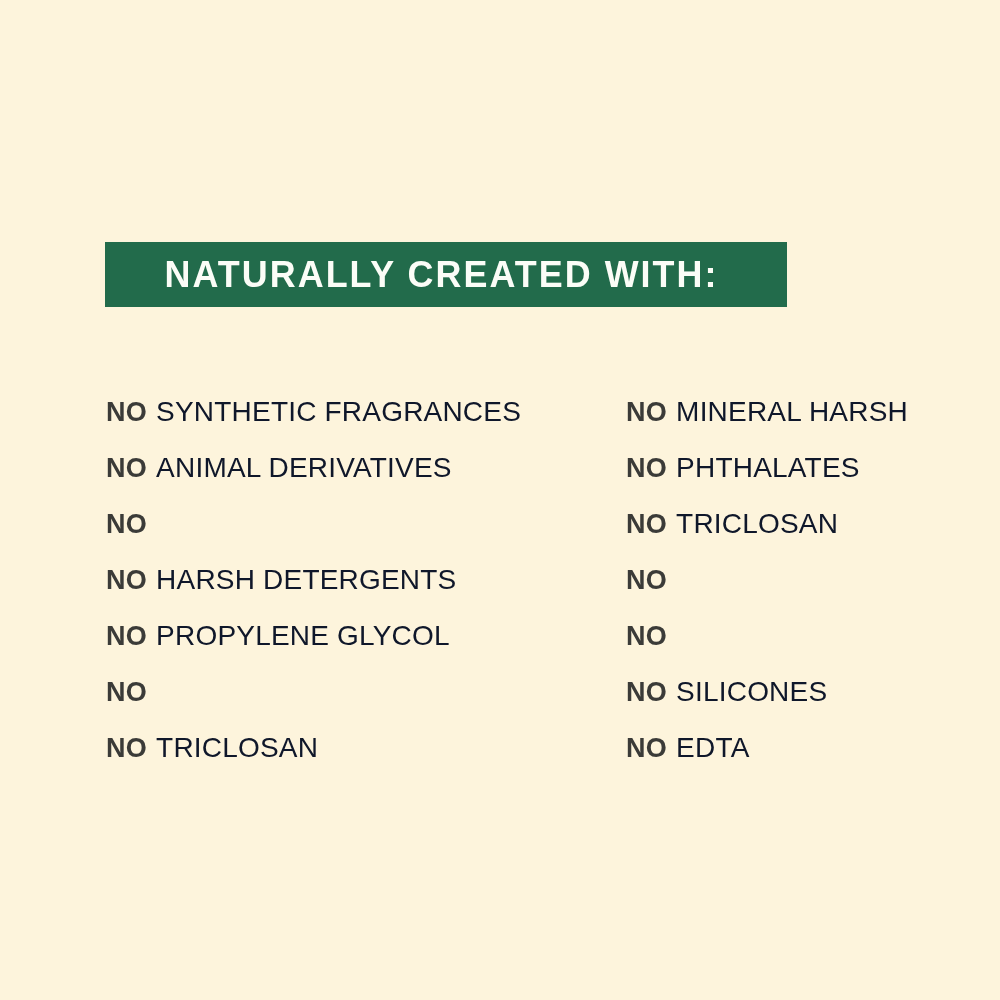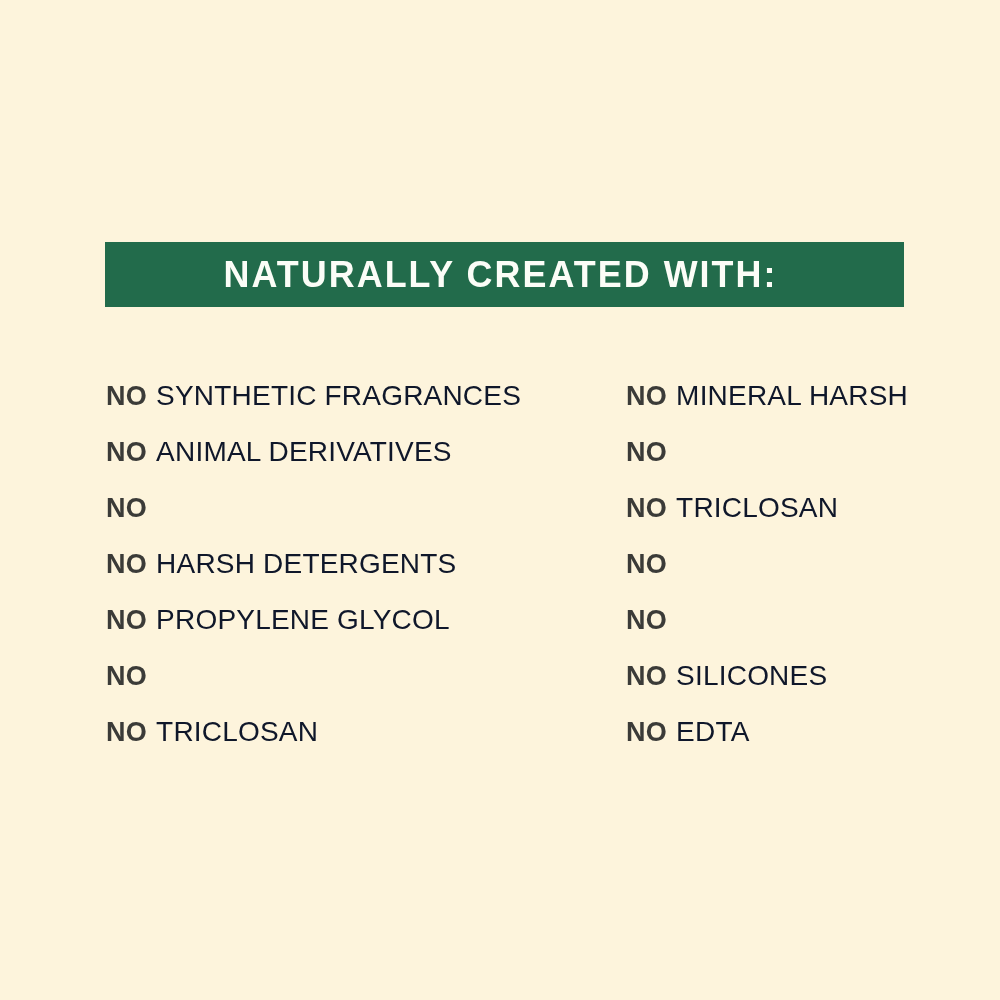--- a/index.html
+++ b/index.html
@@ -19,21 +19,21 @@
     width: 1000px;
     height: 1000px;
     background: #fdf4dc;
   }
 
   
   #banner {
     position: absolute;
     left: 105px;
     top: 242px;
-    width: 799px;
+    width: 682px;
     height: 65px;
     background: #226b4b;
     display: flex;
     align-items: center;
     justify-content: center;
     box-sizing: border-box;
     padding: 0 18px 0 10px;
   }
   #banner-title {
     color: #fbfdf7;
@@ -50,21 +50,21 @@
   
   #lists {
     position: absolute;
     left: 0;
     top: 368px;
     width: 1000px;
     height: 400px;
   }
   .column {
     position: absolute;
-    top: 0;
+    top: 16px;
   }
   #col-left  { left: 106px; }
   #col-right { left: 626px; }
 
   .list-item {
     height: 56px;
     display: flex;
     align-items: center;
     white-space: nowrap;
   }
@@ -126,20 +126,21 @@
       </div>
     </div>
 
     <div class="column" id="col-right">
       <div class="list-item">
         <span class="no-tag">NO</span>
         <span class="item-label">MINERAL HARSH</span>
       </div>
       <div class="list-item">
         <span class="no-tag">NO</span>
+        <span class="item-label">PHTHALATES</span>
       </div>
       <div class="list-item">
         <span class="no-tag">NO</span>
         <span class="item-label">TRICLOSAN</span>
       </div>
       <div class="list-item">
         <span class="no-tag">NO</span>
       </div>
       <div class="list-item">
         <span class="no-tag">NO</span>

